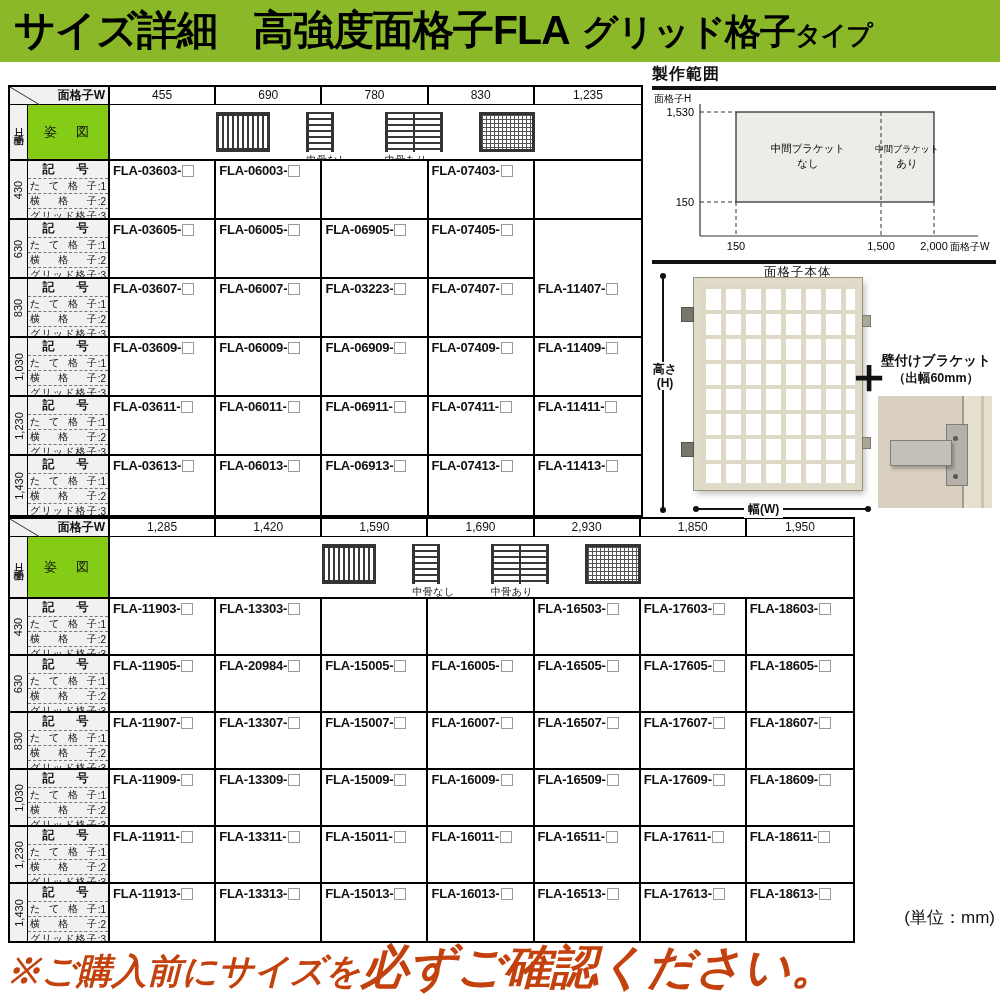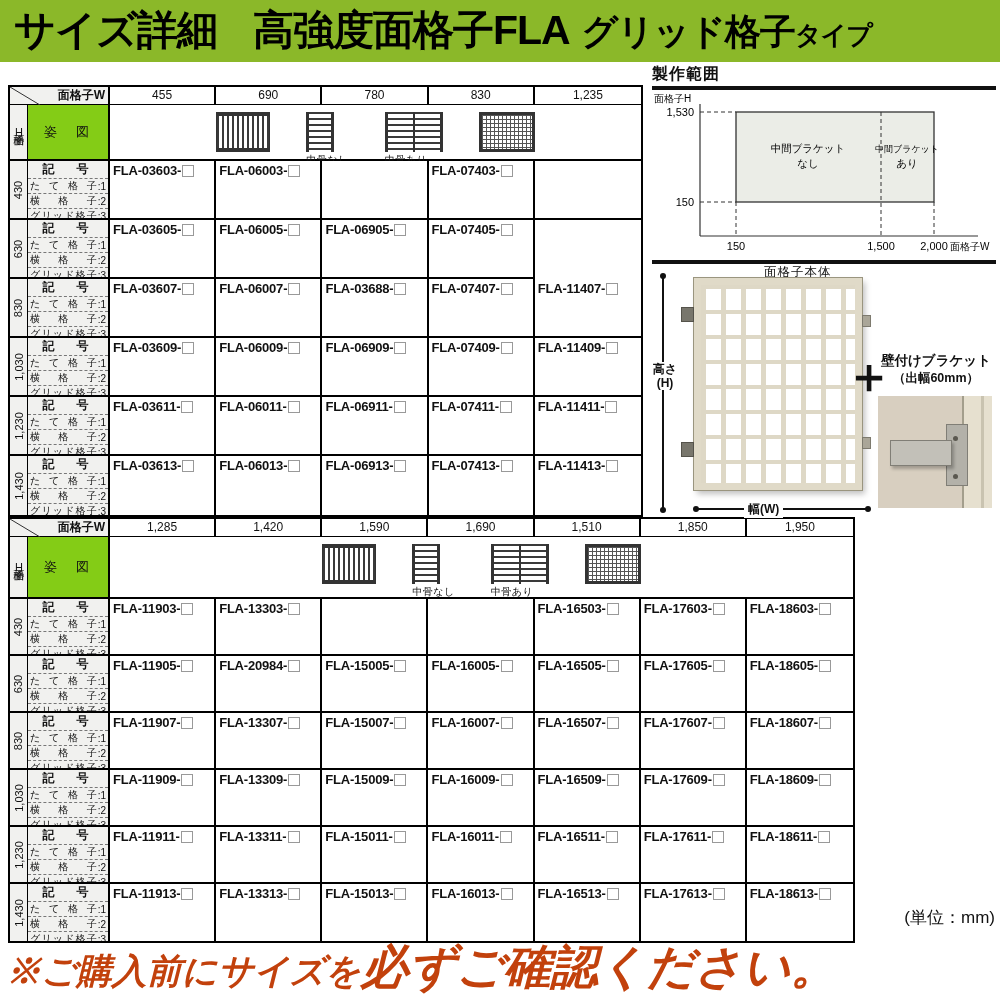--- a/index.html
+++ b/index.html
@@ -205,21 +205,21 @@
           <div class="subl">横格子</div>
           <div class="subr">:2</div>
         </div>
         <div class="sub">
           <div class="subl">グリッド格子</div>
           <div class="subr">:3</div>
         </div>
       </div>
       <div class="dcell"><span>FLA-03607-</span><div class="cbox"></div></div>
       <div class="dcell"><span>FLA-06007-</span><div class="cbox"></div></div>
-      <div class="dcell"><span>FLA-03688-</span><div class="cbox"></div></div>
+      <div class="dcell"><span>FLA-03223-</span><div class="cbox"></div></div>
       <div class="dcell"><span>FLA-07407-</span><div class="cbox"></div></div>
       <div class="dcell lastc"><span>FLA-11407-</span><div class="cbox"></div></div>
       <div class="hcell">
         <div class="rot">1,030</div>
       </div>
       <div class="rlabel">
         <div class="kigo">記　号</div>
         <div class="sub">
           <div class="subl">たて格子</div>
           <div class="subr">:1</div>
@@ -289,21 +289,21 @@
       <div class="corner">
         <svg class="diag" width="40" height="18">
           <line x1="0" y1="0" x2="30" y2="18" stroke="#333" stroke-width="1"></line>
         </svg>
         <div class="cornerW">面格子W</div>
       </div>
       <div class="whead">1,285</div>
       <div class="whead">1,420</div>
       <div class="whead">1,590</div>
       <div class="whead">1,690</div>
-      <div class="whead">1,510</div>
+      <div class="whead">2,930</div>
       <div class="whead">1,850</div>
       <div class="whead last">1,950</div>
       <div class="hstrip">
         <div class="vtext">面格子H</div>
       </div>
       <div class="slabel">姿　図</div>
       <div class="sarea" style="grid-column: 3 / span 7;">
         <div class="fig">
           <div class="img-tate"></div>
         </div>

